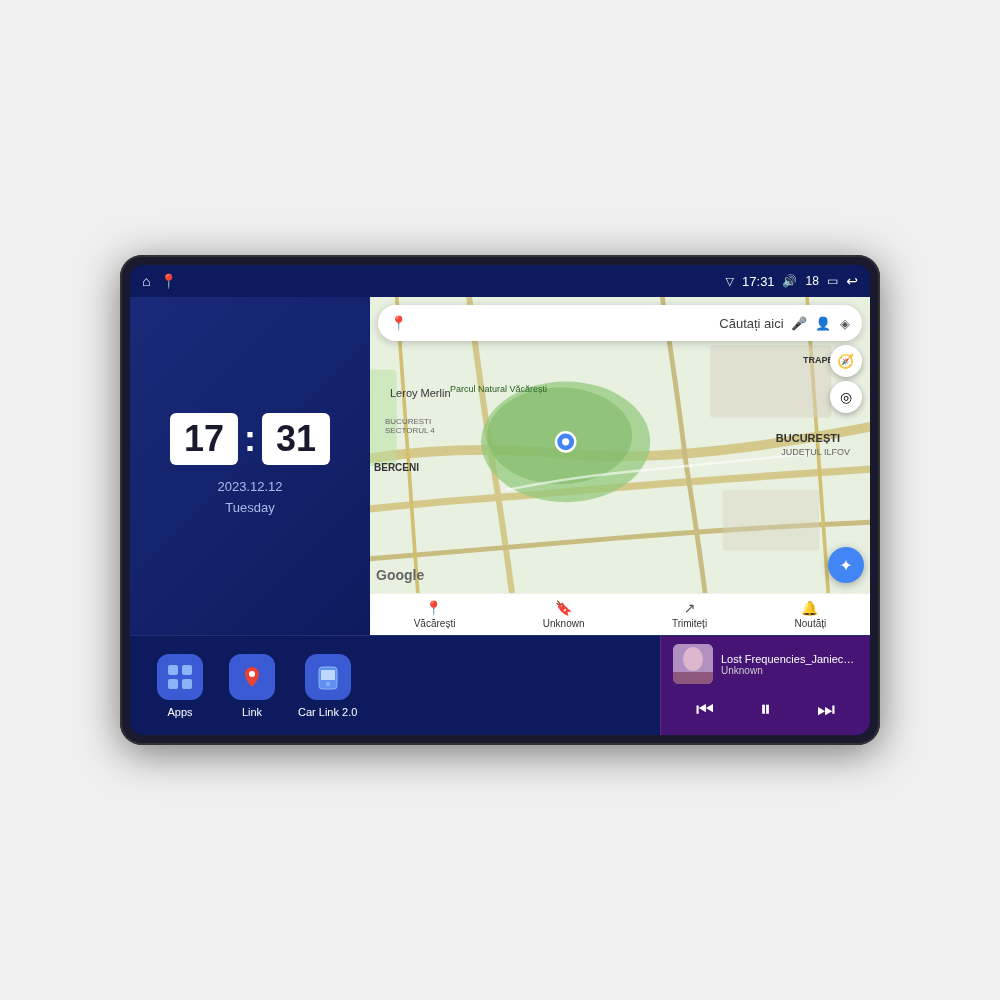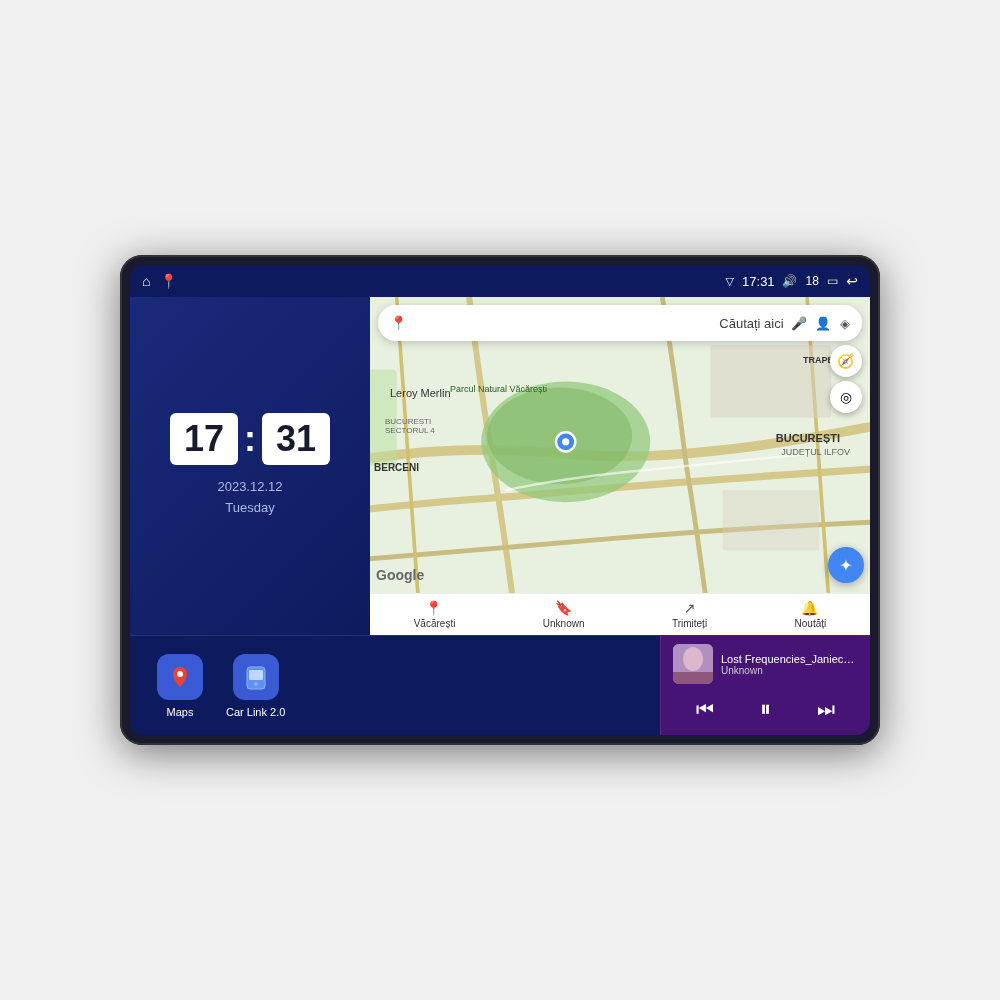--- a/index.html
+++ b/index.html
@@ -477,29 +477,40 @@
             </div>
           </div>
         </div>
 
       </div>
 
       <div class="bottom-section">
 
         <div class="app-icons-area">
 
+          <div class="app-item">
+            <div class="app-icon apps-icon">
+              <svg width="28" height="28" viewBox="0 0 28 28">
+                <rect x="2" y="2" width="10" height="10" rx="2" fill="#8ab4f8"></rect>
+                <rect x="16" y="2" width="10" height="10" rx="2" fill="#8ab4f8"></rect>
+                <rect x="2" y="16" width="10" height="10" rx="2" fill="#8ab4f8"></rect>
+                <rect x="16" y="16" width="10" height="10" rx="2" fill="#8ab4f8"></rect>
+              </svg>
+            </div>
+            <span class="app-label">Apps</span>
+          </div>
 
           <div class="app-item">
             <div class="app-icon maps-icon" style="background:#3a5bd4;">
               <svg width="28" height="28" viewBox="0 0 28 28">
                 <path d="M14 4 C10 4 7 7 7 11 C7 17 14 24 14 24 C14 24 21 17 21 11 C21 7 18 4 14 4 Z" fill="#ea4335"></path>
                 <circle cx="14" cy="11" r="3" fill="white"></circle>
               </svg>
             </div>
-            <span class="app-label">Maps</span>
+            <span class="app-label">Link</span>
           </div>
 
 
 
           <div class="app-item">
             <div class="app-icon carlink-icon">
               <svg width="28" height="28" viewBox="0 0 28 28">
                 <rect x="5" y="4" width="18" height="22" rx="3" fill="#6090f0" stroke="#8ab4f8" stroke-width="1"></rect>
                 <rect x="7" y="7" width="14" height="10" rx="1" fill="#c0d8ff"></rect>
                 <circle cx="14" cy="21" r="2" fill="#8ab4f8"></circle>

